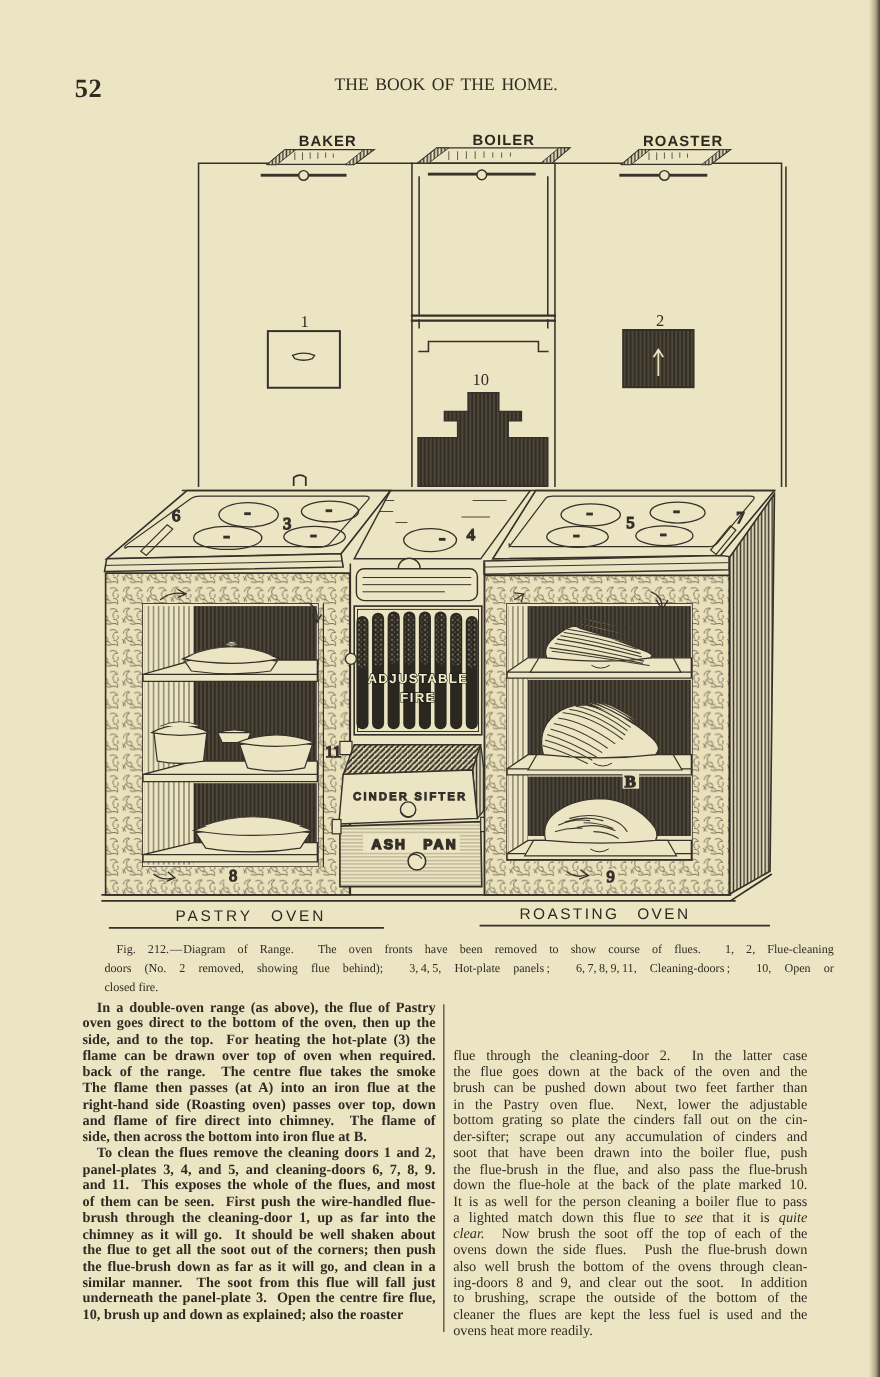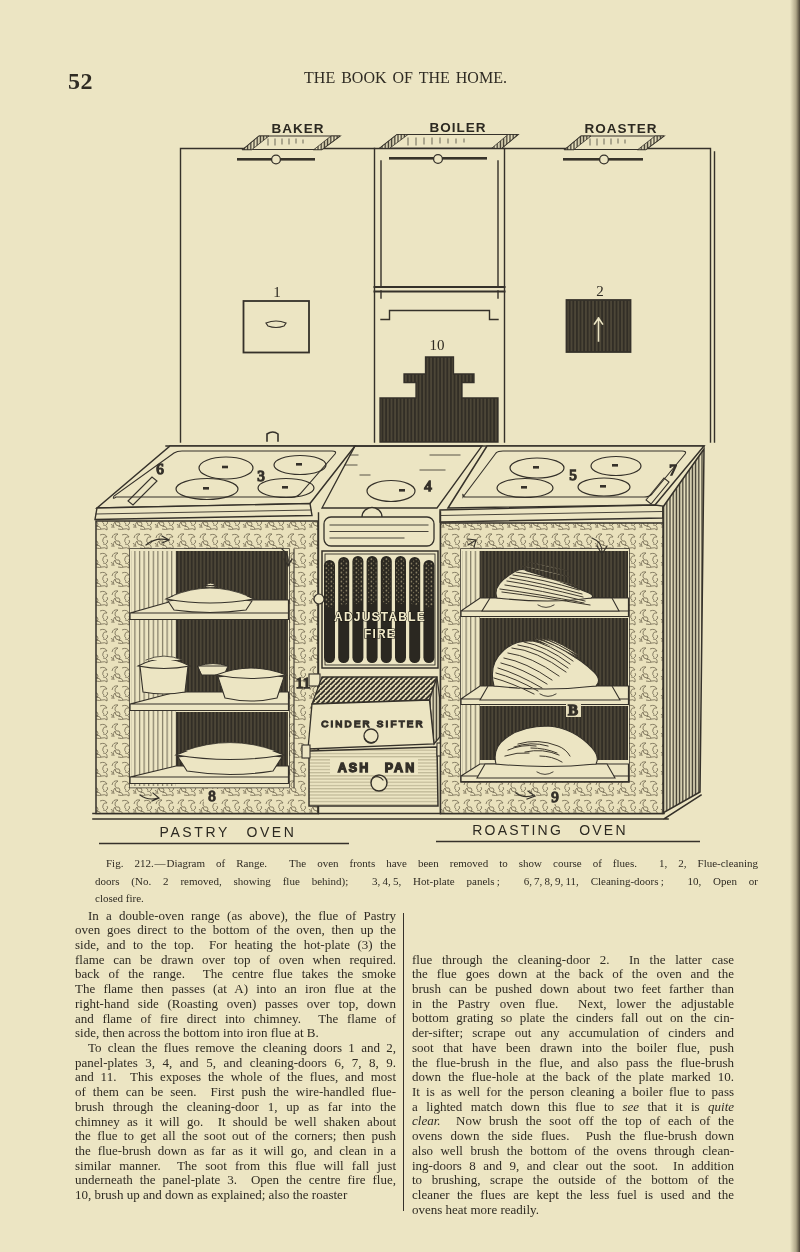--- a/index.html
+++ b/index.html
@@ -418,21 +418,21 @@
 </svg>
 
 <div class="abs cap" style="top:855px;">
 <div class="l" style="padding-left:11px;">Fig. 212. — Diagram of Range. &nbsp;The oven fronts have been removed to show course of flues. &nbsp;1, 2, Flue-cleaning</div>
 <div class="l">doors (No. 2 removed, showing flue behind); &nbsp;3, 4, 5, Hot-plate panels ; &nbsp;6, 7, 8, 9, 11, Cleaning-doors ; &nbsp;10, Open or</div>
 <div class="l end">closed fire.</div>
 </div>
 
 <div class="abs" style="left:403px;top:913px;width:1px;height:298px;background:#35312a;"></div>
 
-<div class="abs col" style="left:75px;top:908.5px;width:321px;">
+<div class="abs col" style="left:75px;top:908.5px;width:321px;font-weight:bold;">
 <div class="l ind">In a double-oven range (as above), the flue of Pastry</div>
 <div class="l">oven goes direct to the bottom of the oven, then up the</div>
 <div class="l">side, and to the top. &nbsp;For heating the hot-plate (3) the</div>
 <div class="l">flame can be drawn over top of oven when required.</div>
 <div class="l">back of the range. &nbsp;The centre flue takes the smoke</div>
 <div class="l">The flame then passes (at A) into an iron flue at the</div>
 <div class="l">right-hand side (Roasting oven) passes over top, down</div>
 <div class="l">and flame of fire direct into chimney. &nbsp;The flame of</div>
 <div class="l end">side, then across the bottom into iron flue at B.</div>
 <div class="l ind">To clean the flues remove the cleaning doors 1 and 2,</div>

